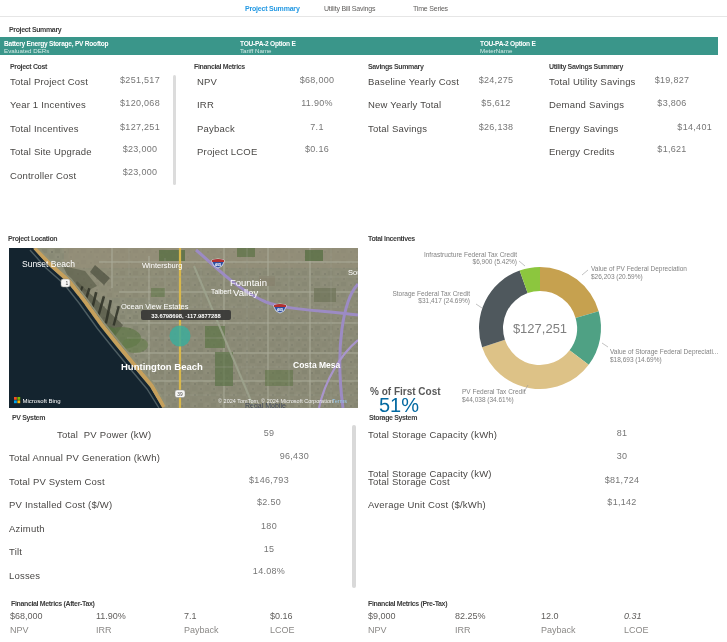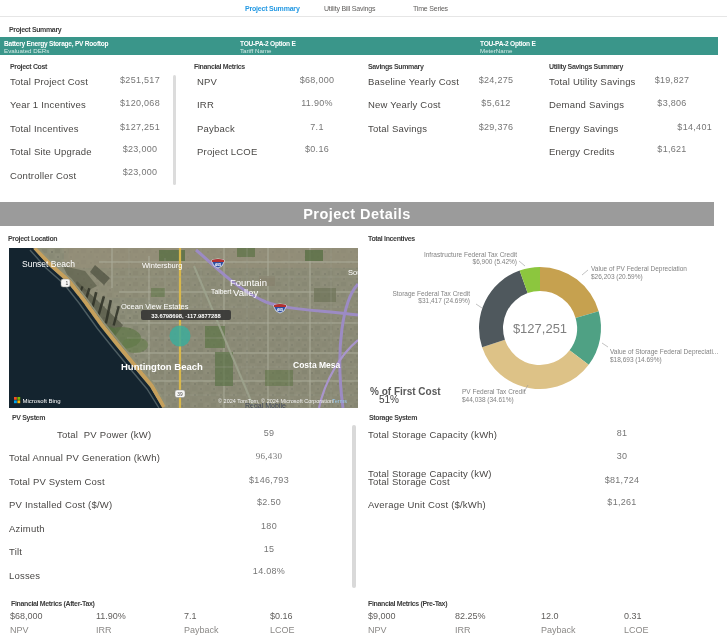--- a/index.html
+++ b/index.html
@@ -48,41 +48,38 @@
   <div class="abs lbl" style="left:197px;top:99px;">IRR</div>
   <div class="abs lbl" style="left:197px;top:123px;">Payback</div>
   <div class="abs lbl" style="left:197px;top:146px;">Project LCOE</div>
   <div class="abs val" style="left:277px;top:75px;width:80px;text-align:center;">$68,000</div>
   <div class="abs val" style="left:277px;top:98px;width:80px;text-align:center;">11.90%</div>
   <div class="abs val" style="left:277px;top:122px;width:80px;text-align:center;">7.1</div>
   <div class="abs val" style="left:277px;top:144px;width:80px;text-align:center;">$0.16</div>
 
   <div class="abs hdr" style="left:368px;top:63px;">Savings Summary</div>
   <div class="abs lbl" style="left:368px;top:76px;">Baseline Yearly Cost</div>
-  <div class="abs lbl" style="left:368px;top:99px;">New Yearly Cost</div>
+  <div class="abs lbl" style="left:368px;top:99px;">New Yearly Total</div>
   <div class="abs lbl" style="left:368px;top:123px;">Total Savings</div>
   <div class="abs val" style="left:456px;top:75px;width:80px;text-align:center;">$24,275</div>
   <div class="abs val" style="left:456px;top:98px;width:80px;text-align:center;">$5,612</div>
-  <div class="abs val" style="left:456px;top:122px;width:80px;text-align:center;">$29,376</div>
+  <div class="abs val" style="left:456px;top:122px;width:80px;text-align:center;">$26,138</div>
 
   <div class="abs hdr" style="left:549px;top:63px;">Utility Savings Summary</div>
   <div class="abs lbl" style="left:549px;top:76px;">Total Utility Savings</div>
   <div class="abs lbl" style="left:549px;top:99px;">Demand Savings</div>
   <div class="abs lbl" style="left:549px;top:123px;">Energy Savings</div>
   <div class="abs lbl" style="left:549px;top:146px;">Energy Credits</div>
   <div class="abs val" style="left:632px;top:75px;width:80px;text-align:center;">$19,827</div>
   <div class="abs val" style="left:632px;top:98px;width:80px;text-align:center;">$3,806</div>
   <div class="abs val" style="left:632px;top:122px;width:80px;text-align:right;">$14,401</div>
   <div class="abs val" style="left:632px;top:144px;width:80px;text-align:center;">$1,621</div>
 
   <div class="abs" style="left:173px;top:75px;width:3px;height:110px;background:#dcdcdc;border-radius:2px;"></div>
 
-  <div class="abs" style="left:0;top:202px;width:714px;height:24px;background:#9b9b9b;">
-    <div style="text-align:center;color:#ffffff;font-weight:bold;font-size:14.5px;letter-spacing:0.45px;line-height:24px;">Project Details</div>
-  </div>
 
   <div class="abs hdr" style="left:8px;top:235px;">Project Location</div>
   <div class="abs" style="left:9px;top:248px;width:349px;height:160px;overflow:hidden;">
   <svg width="349" height="160" viewBox="0 0 349 160">
     <defs>
       <pattern id="city" width="13" height="11" patternUnits="userSpaceOnUse">
         <rect width="13" height="11" fill="#8b8c77"></rect>
         <rect x="0.5" y="0.5" width="5" height="4.5" fill="#90907b"></rect>
         <rect x="7" y="1" width="5" height="4" fill="#858672"></rect>
         <rect x="1" y="6.5" width="4.5" height="4" fill="#888975"></rect>
@@ -239,62 +236,62 @@
       <text x="106" y="51.5" text-anchor="end">Storage Federal Tax Credit</text>
       <text x="106" y="59" text-anchor="end">$31,417 (24.69%)</text>
       <text x="246" y="110">Value of Storage Federal Depreciati...</text>
       <text x="246" y="117.5">$18,693 (14.69%)</text>
       <text x="98" y="150">PV Federal Tax Credit</text>
       <text x="98" y="157.5">$44,038 (34.61%)</text>
     </g>
   </svg>
   </div>
   <div class="abs" style="left:370px;top:386px;font-size:10px;font-weight:bold;color:#595959;">% of First Cost</div>
-  <div class="abs" style="left:379px;top:394px;font-size:10px;color:#404040;">51%</div>
+  <div class="abs" style="left:379px;top:394px;font-size:20px;color:#0369a1;">51%</div>
 
   <div class="abs hdr" style="left:12px;top:414px;">PV System</div>
   <div class="abs lbl" style="left:9px;top:429px;margin-left:48px;">Total&nbsp; PV Power (kW)</div>
   <div class="abs lbl" style="left:9px;top:452px;">Total Annual PV Generation (kWh)</div>
   <div class="abs lbl" style="left:9px;top:476px;">Total PV System Cost</div>
   <div class="abs lbl" style="left:9px;top:499px;">PV Installed Cost ($/W)</div>
   <div class="abs lbl" style="left:9px;top:523px;">Azimuth</div>
   <div class="abs lbl" style="left:9px;top:546px;">Tilt</div>
   <div class="abs lbl" style="left:9px;top:570px;">Losses</div>
   <div class="abs val" style="left:229px;top:428px;width:80px;text-align:center;">59</div>
-  <div class="abs val" style="left:229px;top:451px;width:80px;text-align:center;font-family:Liberation Serif, serif;">96,430</div>
+  <div class="abs val" style="left:229px;top:451px;width:80px;text-align:right;">96,430</div>
   <div class="abs val" style="left:229px;top:475px;width:80px;text-align:center;">$146,793</div>
   <div class="abs val" style="left:229px;top:497px;width:80px;text-align:center;">$2.50</div>
   <div class="abs val" style="left:229px;top:521px;width:80px;text-align:center;">180</div>
   <div class="abs val" style="left:229px;top:544px;width:80px;text-align:center;">15</div>
   <div class="abs val" style="left:229px;top:566px;width:80px;text-align:center;">14.08%</div>
   <div class="abs" style="left:352px;top:425px;width:4px;height:163px;background:#d9d9d9;border-radius:2px;"></div>
 
   <div class="abs hdr" style="left:369px;top:414px;">Storage System</div>
   <div class="abs lbl" style="left:368px;top:429px;">Total Storage Capacity (kWh)</div>
   <div class="abs lbl" style="left:368px;top:468px;">Total Storage Capacity (kW)</div>
   <div class="abs lbl" style="left:368px;top:476px;">Total Storage Cost</div>
   <div class="abs lbl" style="left:368px;top:499px;">Average Unit Cost ($/kWh)</div>
   <div class="abs val" style="left:582px;top:428px;width:80px;text-align:center;">81</div>
   <div class="abs val" style="left:582px;top:451px;width:80px;text-align:center;">30</div>
   <div class="abs val" style="left:582px;top:475px;width:80px;text-align:center;">$81,724</div>
-  <div class="abs val" style="left:582px;top:497px;width:80px;text-align:center;">$1,261</div>
+  <div class="abs val" style="left:582px;top:497px;width:80px;text-align:center;">$1,142</div>
 
   <div class="abs hdr" style="left:11px;top:600px;">Financial Metrics (After-Tax)</div>
   <div class="abs" style="left:10px;top:611px;font-size:9px;color:#605e5c;">$68,000</div>
   <div class="abs" style="left:96px;top:611px;font-size:9px;color:#605e5c;">11.90%</div>
   <div class="abs" style="left:184px;top:611px;font-size:9px;color:#605e5c;">7.1</div>
   <div class="abs" style="left:270px;top:611px;font-size:9px;color:#605e5c;">$0.16</div>
   <div class="abs" style="left:10px;top:625px;font-size:9px;color:#8a8886;">NPV</div>
   <div class="abs" style="left:96px;top:625px;font-size:9px;color:#8a8886;">IRR</div>
   <div class="abs" style="left:184px;top:625px;font-size:9px;color:#8a8886;">Payback</div>
   <div class="abs" style="left:270px;top:625px;font-size:9px;color:#8a8886;">LCOE</div>
 
   <div class="abs hdr" style="left:368px;top:600px;">Financial Metrics (Pre-Tax)</div>
   <div class="abs" style="left:368px;top:611px;font-size:9px;color:#605e5c;">$9,000</div>
   <div class="abs" style="left:455px;top:611px;font-size:9px;color:#605e5c;">82.25%</div>
   <div class="abs" style="left:541px;top:611px;font-size:9px;color:#605e5c;">12.0</div>
-  <div class="abs" style="left:624px;top:611px;font-size:9px;color:#605e5c;">0.31</div>
+  <div class="abs" style="left:624px;top:611px;font-size:9px;color:#605e5c;font-style:italic;">0.31</div>
   <div class="abs" style="left:368px;top:625px;font-size:9px;color:#8a8886;">NPV</div>
   <div class="abs" style="left:455px;top:625px;font-size:9px;color:#8a8886;">IRR</div>
   <div class="abs" style="left:541px;top:625px;font-size:9px;color:#8a8886;">Payback</div>
   <div class="abs" style="left:624px;top:625px;font-size:9px;color:#8a8886;">LCOE</div>
 
 </div>
 
 </body></html>

